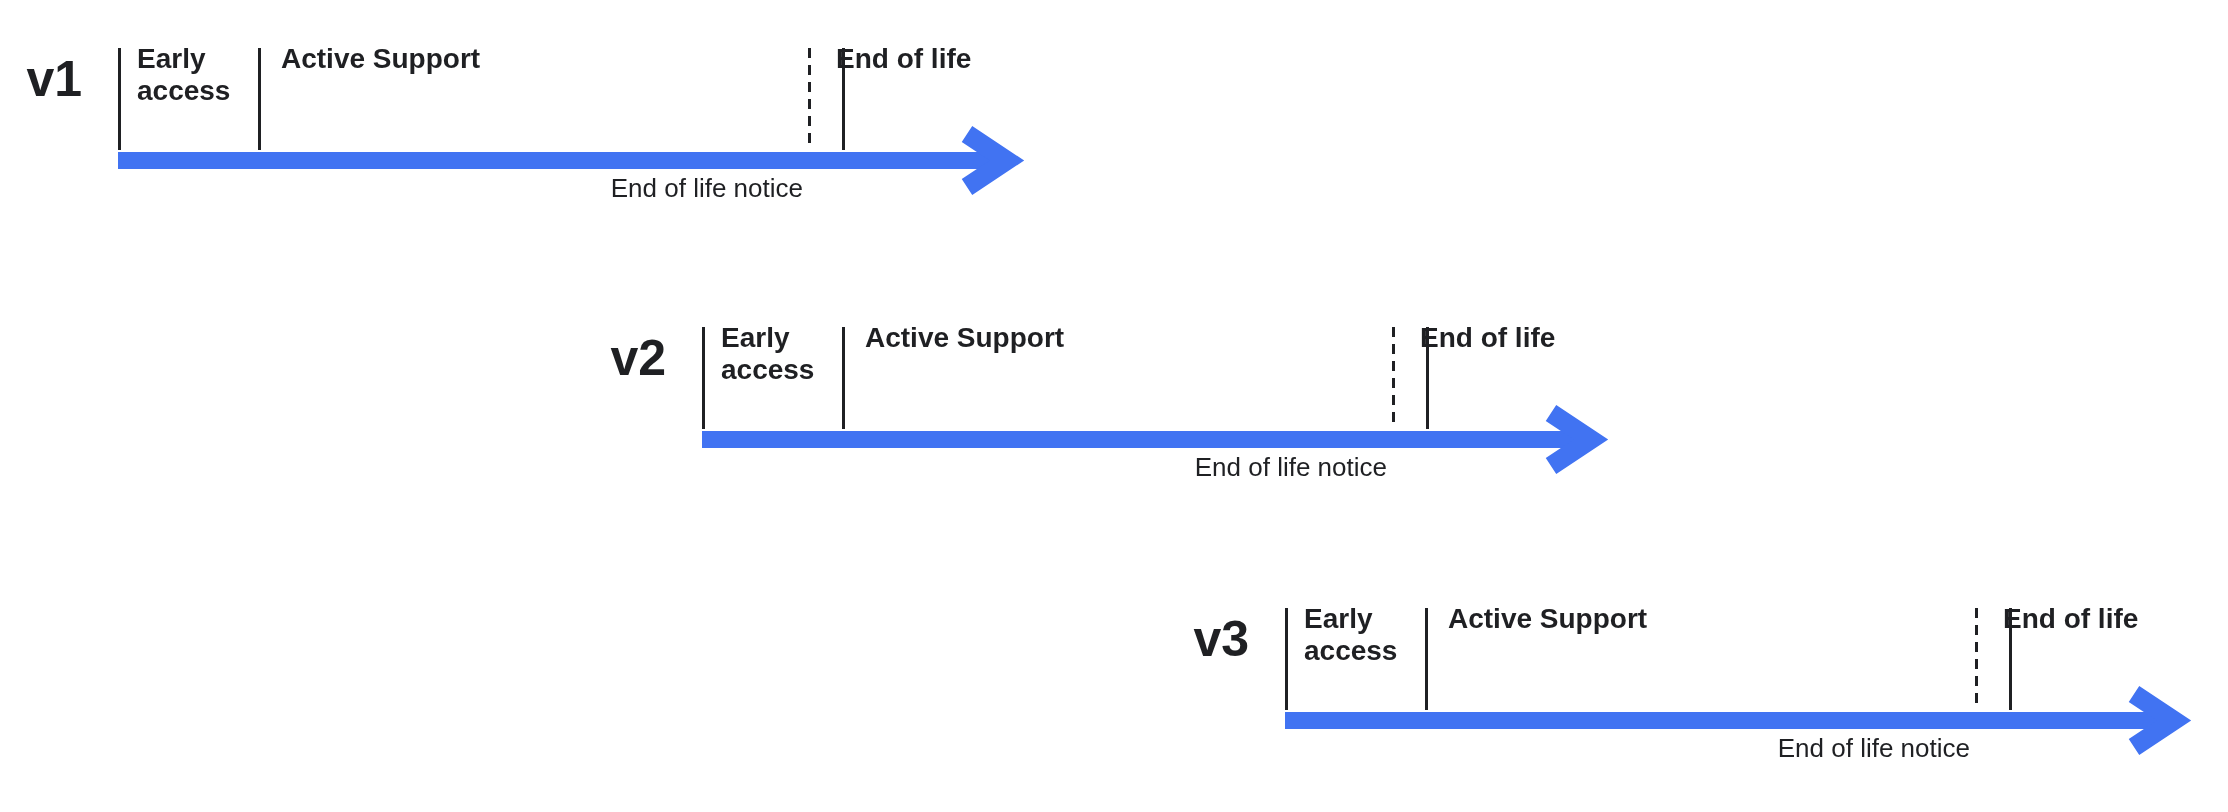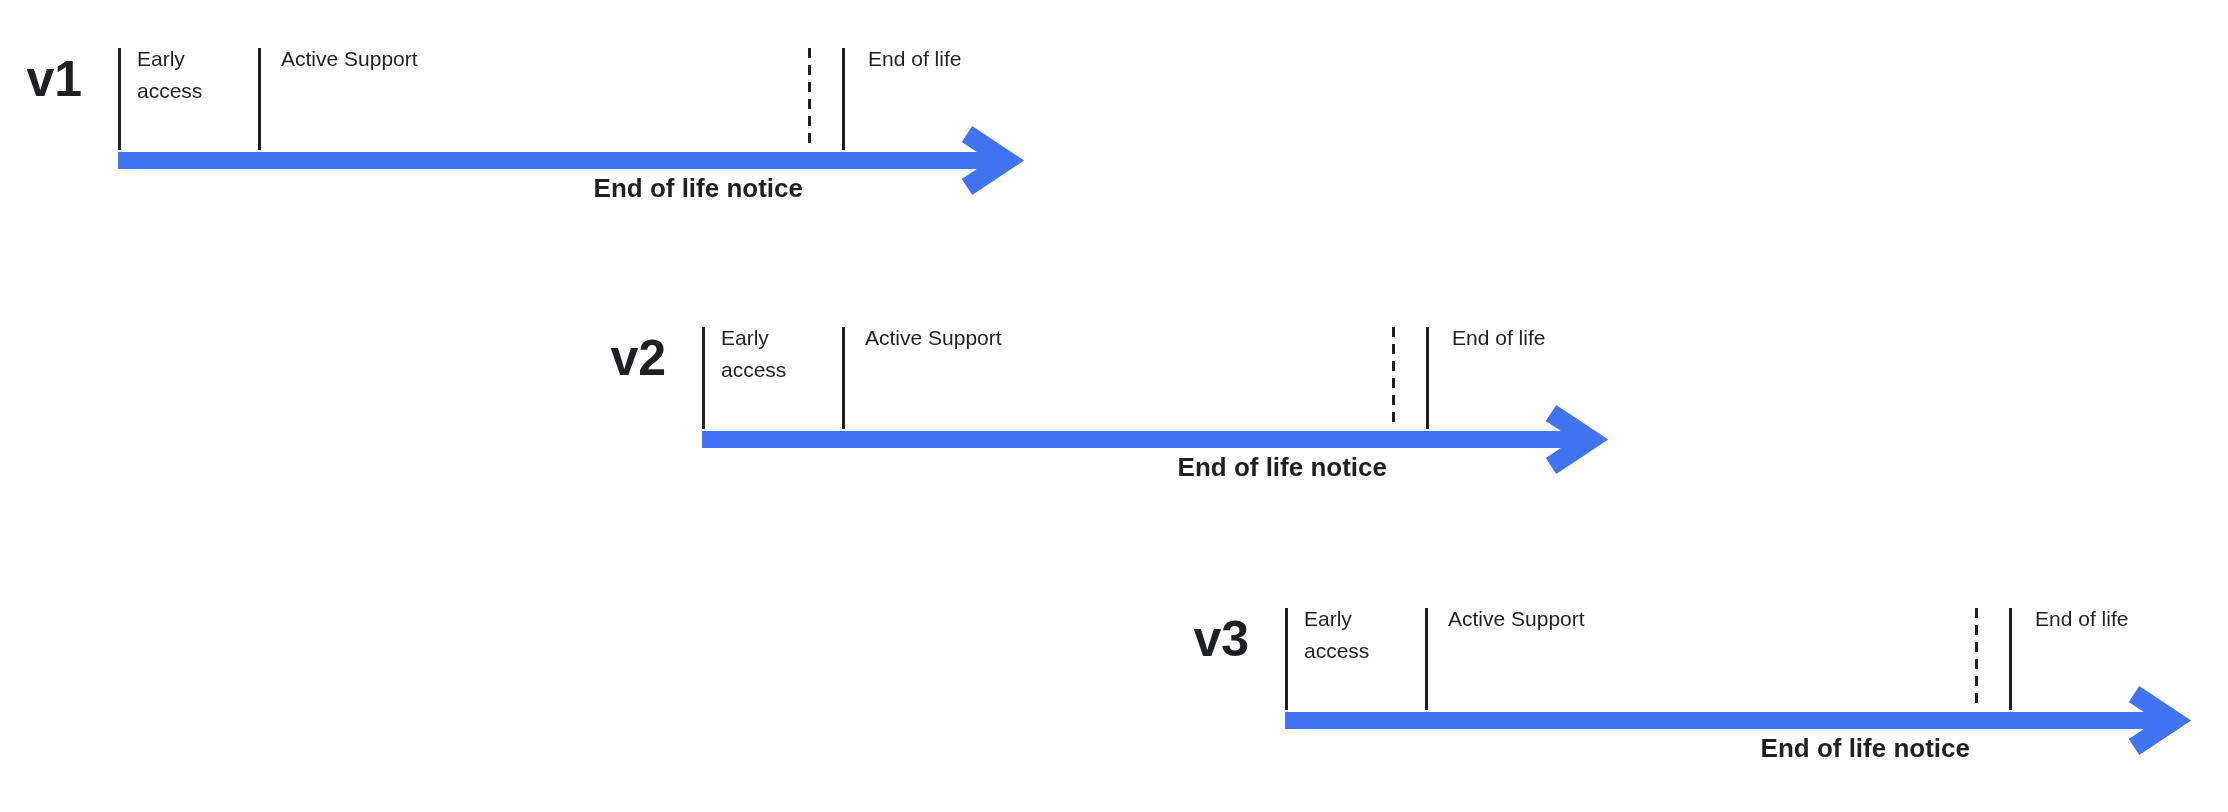--- a/index.html
+++ b/index.html
@@ -46,31 +46,31 @@
     left: -112px; top: 4px; width: 76px;
     font-size: 50px; font-weight: 700;
     line-height: 54px;
     color: var(--ink);
     text-align: right;
     white-space: nowrap;
   }
   .phase-label {
     position: absolute;
     top: -5px;
-    font-size: 21px; font-weight: 400;
+    font-size: 28px; font-weight: 700;
     line-height: 32px;
     color: var(--ink);
   }
   .label-early  { left: 19px;  width: 118px; }
   .label-active { left: 163px; width: 420px; white-space: nowrap; }
-  .label-eol    { left: 750px; width: 220px; white-space: nowrap; }
+  .label-eol    { left: 718px; width: 220px; white-space: nowrap; }
   .label-notice {
     position: absolute;
     left: 345px; top: 124px; width: 340px;
-    font-size: 26px; font-weight: 700;
+    font-size: 26px; font-weight: 400;
     line-height: 32px;
     color: var(--ink);
     text-align: right;
     white-space: nowrap;
   }
 </style>
 </head>
 <body>
 
 <div class="canvas">

